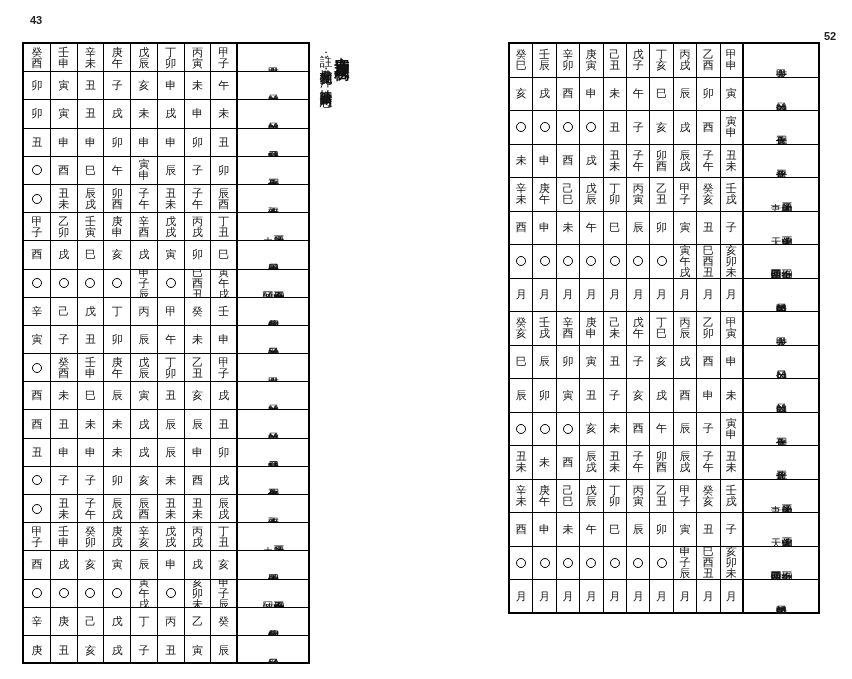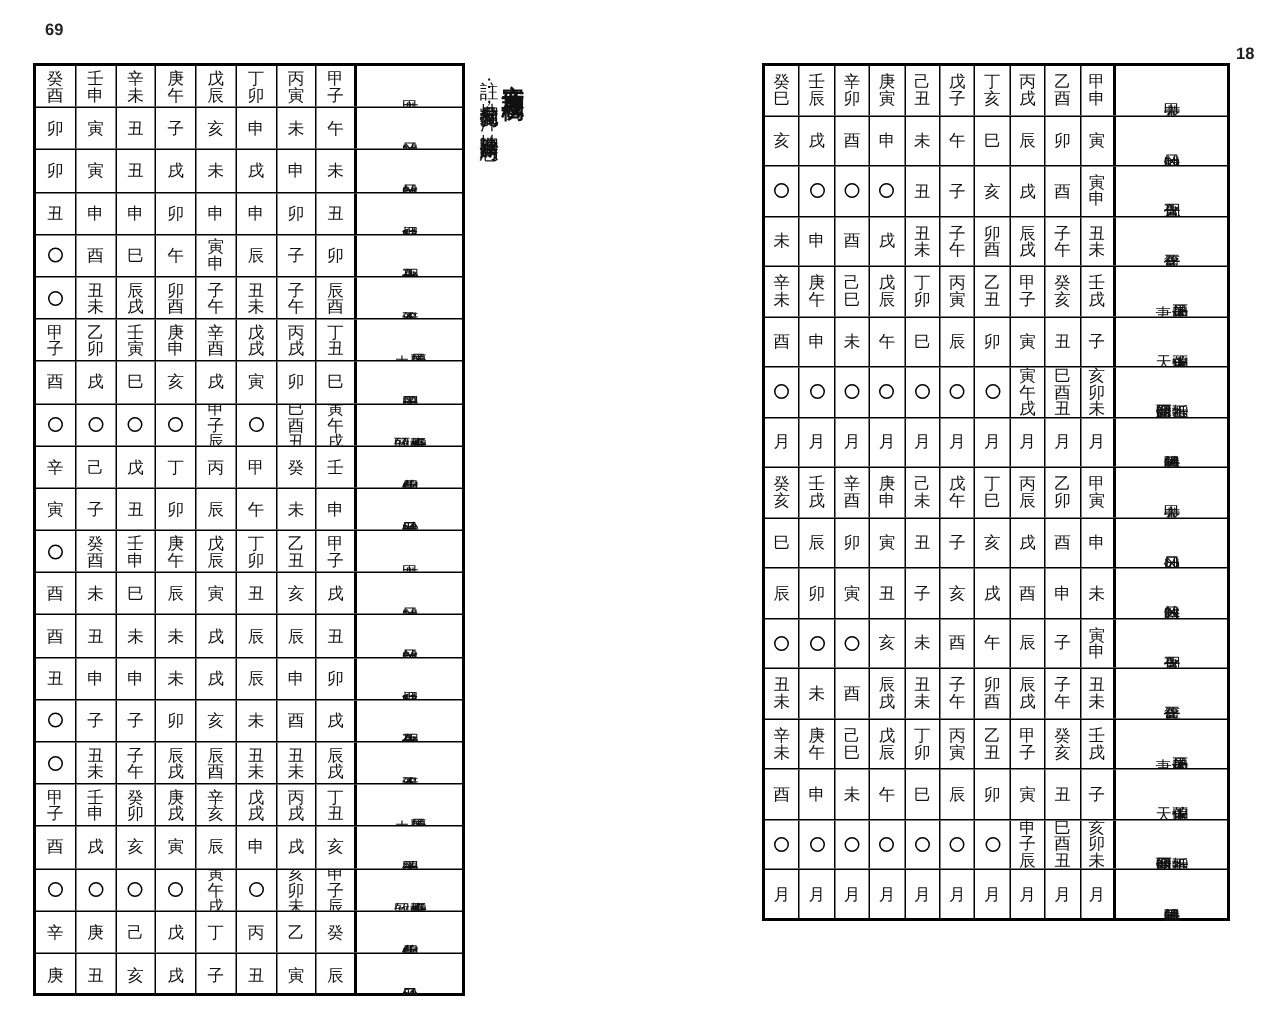--- a/index.html
+++ b/index.html
@@ -107,22 +107,22 @@
     font-size: 11px;
   }
   .circ {
     width: 8px; height: 8px; border-radius: 50%;
     border: 1.4px solid #000; display: inline-block;
   }
 </style>
 </head>
 <body>
 
-<div class="page-num" id="page-left-num">69</div>
-<div class="page-num" id="page-right-num">18</div>
+<div class="page-num" id="page-left-num">43</div>
+<div class="page-num" id="page-right-num">52</div>
 
 <div class="vtitle" id="left-title">安床坤造忌例</div>
 <div id="left-note">註：坤方父母勿犯沖，坤造陰胎日時均忌</div>
 
 <div class="tbl" id="left-table" style="left:22px; top:42px; width:288px; height:622px;">
     <div class="row" style="height: 28.2px;">
       <div class="cell" style="width: 26.75px;">
         <div class="stack">
           <span>癸</span>
           <span>酉</span>

